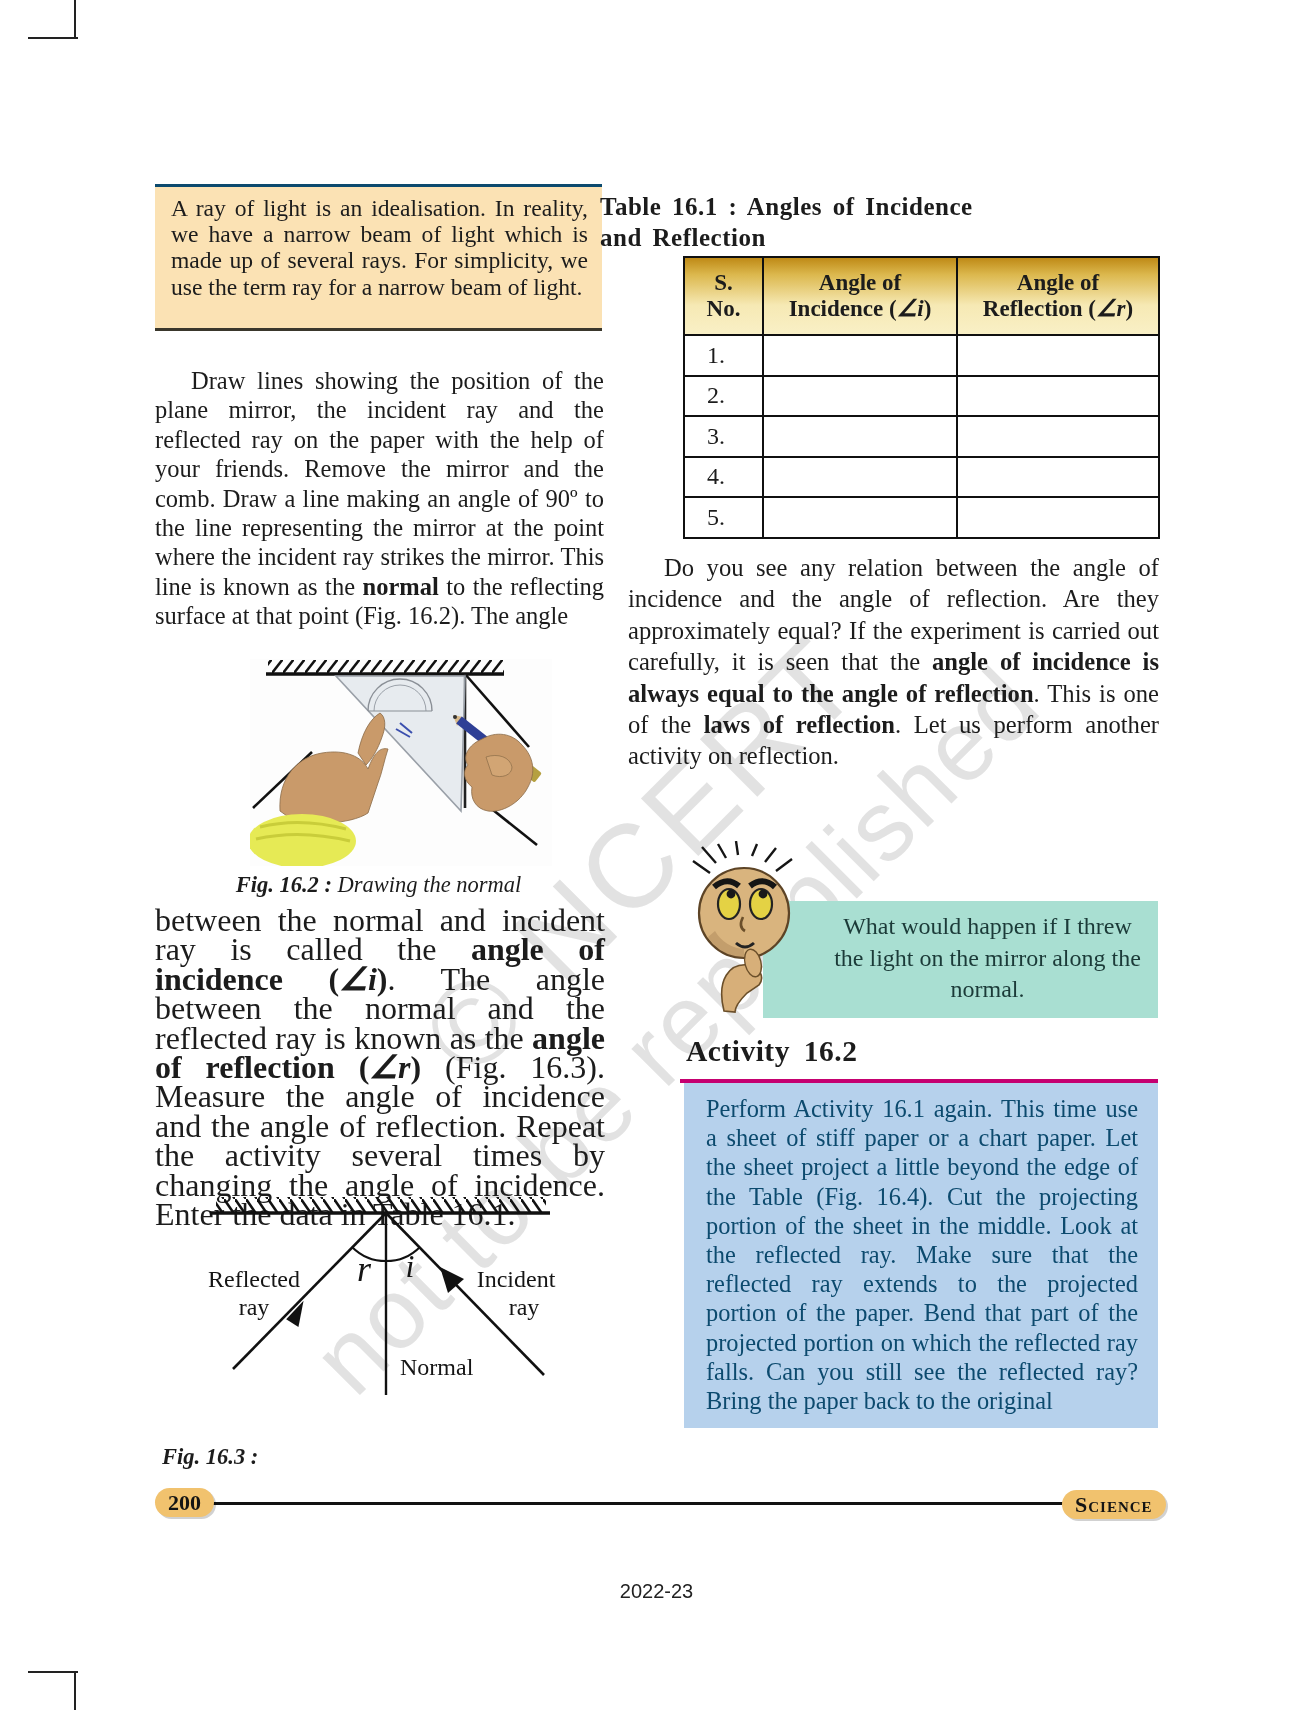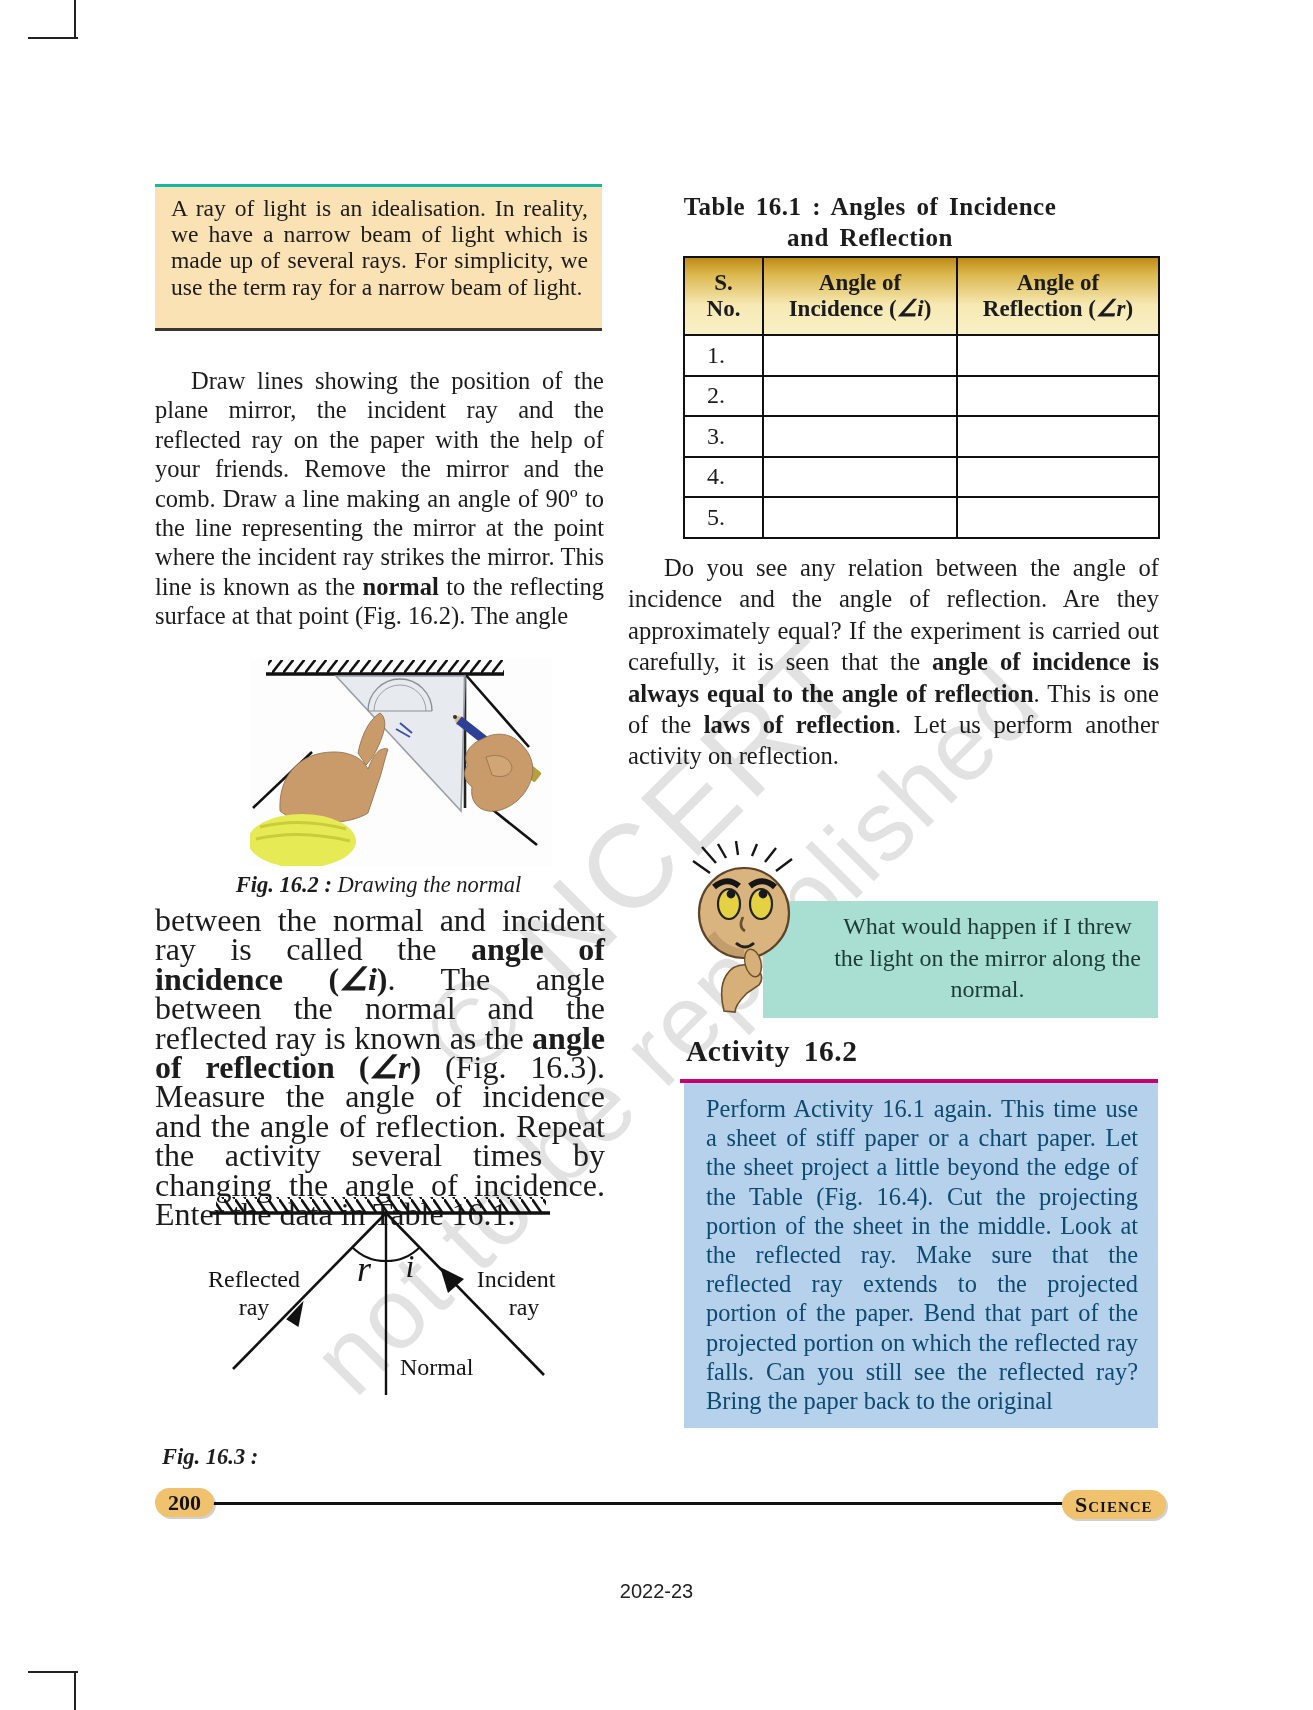--- a/index.html
+++ b/index.html
@@ -20,21 +20,21 @@
     position:absolute; z-index:1; white-space:nowrap;
     font-family:"Liberation Sans", sans-serif; color:#c6c6c6; opacity:.5;
     transform:rotate(-45deg); transform-origin:0 0; letter-spacing:5px;
   }
   #wm1 { left:395px; top:1005px; font-size:118px; }
   #wm2 { left:290px; top:1335px; font-size:100px; letter-spacing:2px; }
 
   
   #highlight-box {
     left:155px; top:184px; width:447px; height:147px; z-index:2;
-    background:#fbe2b4; border-top:3px solid #14b8a6; border-bottom:3px solid #3a372c;
+    background:#fbe2b4; border-top:3px solid #0c4a6e; border-bottom:3px solid #3a372c;
     padding:8px 14px 0 16px; font-size:23.6px; line-height:26.2px; text-align:justify;
   }
   #para1 {
     left:155px; top:366px; width:449px; z-index:2;
     font-size:24.5px; line-height:29.4px; text-align:justify; text-indent:36px;
   }
   #fig2 { left:250px; top:659px; width:302px; height:207px; z-index:2; }
   #fig2-caption {
     left:155px; top:872px; width:447px; z-index:2; text-align:center;
     font-size:22.5px; font-style:italic;
@@ -46,21 +46,21 @@
   }
   #fig3 { left:158px; top:1183px; width:446px; height:256px; z-index:2; }
   #fig3-caption {
     left:162px; top:1444px; width:442px; z-index:2; display:flex; gap:8px;
     font-size:22.5px; font-style:italic; line-height:26px;
   }
   #fig3-caption .cap-text { width:345px; }
 
   
   #table-title {
-    left:600px; top:191px; width:540px; z-index:2; text-align:center;
+    left:600px; top:191px; width:540px; z-index:2; text-align:left;
     font-size:25px; font-weight:700; line-height:31px; letter-spacing:.5px; word-spacing:4px;
     white-space:pre-line;
   }
   #data-table { left:683px; top:256px; z-index:2; border-collapse:collapse; }
   #data-table td, #data-table th { border:2.5px solid #101010; }
   #data-table th {
     background:linear-gradient(180deg,#bf8a16 0%,#dcb84e 22%,#f6e9b4 62%,#f9f0c6 100%);
     font-size:23px; line-height:26.5px; font-weight:700; white-space:pre-line;
     padding:10px 4px; text-align:center; height:78px;
   }

